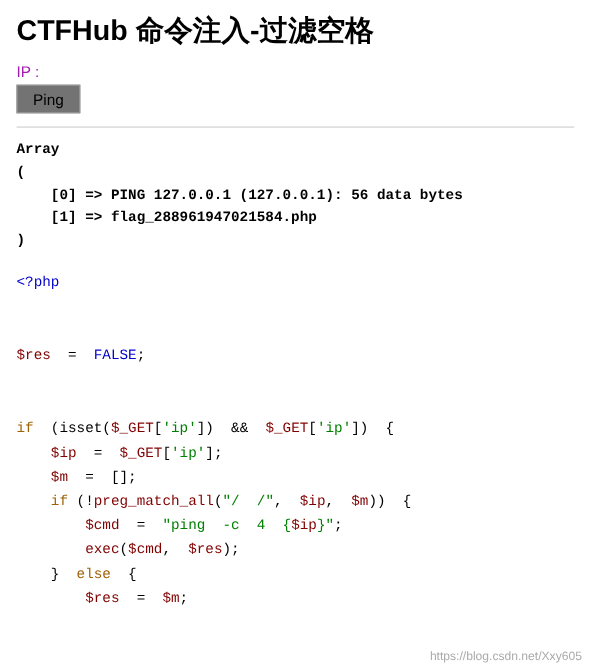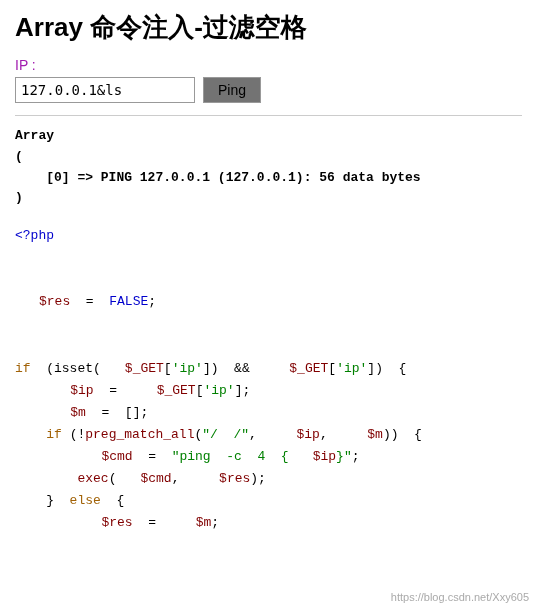--- a/index.html
+++ b/index.html
@@ -79,53 +79,53 @@
       line-height: 1.7;
       color: #000;
     }
 
     .code-line {
       display: block;
       white-space: pre;
     }
 
     .php-tag { color: #0000cc; }
-    .var-color { color: #800000; margin-left: 24px; }
+    .var-color { color: #800000; }
     .keyword { color: #a16207; }
     .string-color { color: #008000; }
     .func-color { color: #800000; }
     .false-val { color: #0000cc; }
 
     .watermark {
       position: fixed;
       bottom: 8px;
       right: 8px;
       font-size: 11px;
       color: #aaa;
       font-family: Arial, sans-serif;
     }
   </style>
 </head>
 <body>
 
-<h1 class="page-title">Array 命令注入-过滤空格</h1>
+<h1 class="page-title">CTFHub 命令注入-过滤空格</h1>
 
 <div class="ip-label">IP :</div>
 
 <div class="input-row">
-  <input class="ip-input" type="text" value="127.0.0.1&amp;ls" style="">
   <button class="ping-button">Ping</button>
 </div>
 
 <hr class="divider">
 
 <div class="output-block">
   <span class="code-line">Array</span>
   <span class="code-line">(</span>
   <span class="code-line">    [0] =&gt; PING 127.0.0.1 (127.0.0.1): 56 data bytes</span>
+  <span class="code-line">    [1] =&gt; flag_288961947021584.php</span>
   <span class="code-line">)</span>
 </div>
 
 <div class="code-block">
   <span class="code-line php-tag">&lt;?php</span>
   <span class="code-line">&nbsp;</span>
   <span class="code-line">&nbsp;</span>
   <span class="code-line"><span class="var-color">$res</span>  =  <span class="false-val">FALSE</span>;</span>
   <span class="code-line">&nbsp;</span>
   <span class="code-line">&nbsp;</span>

